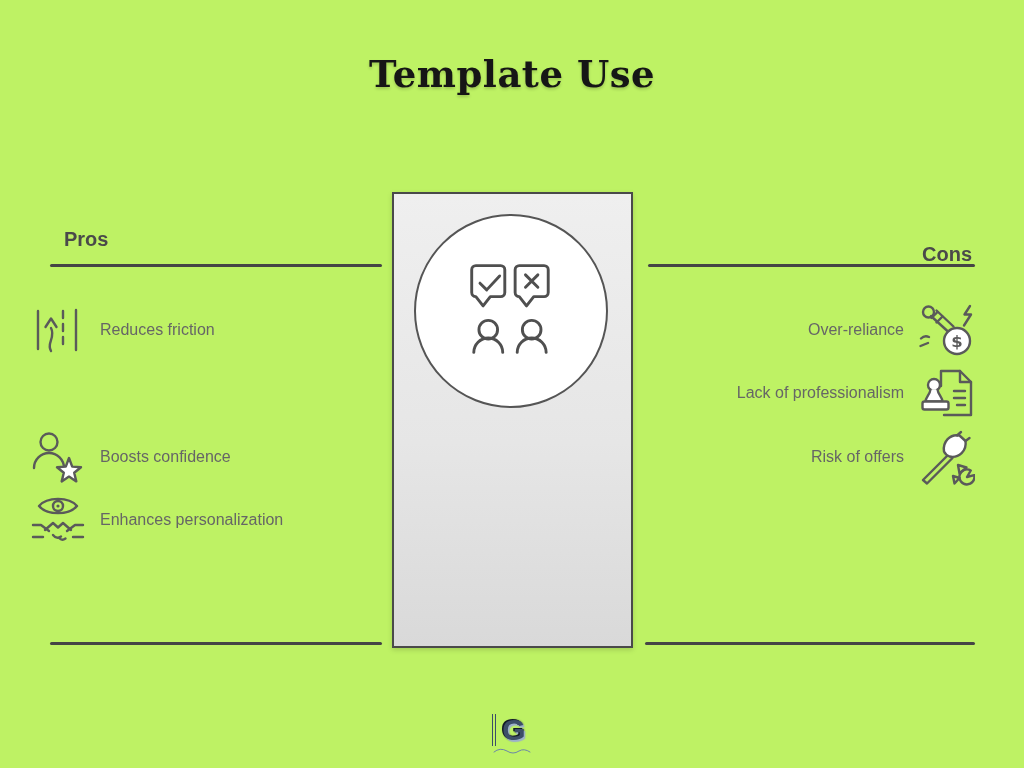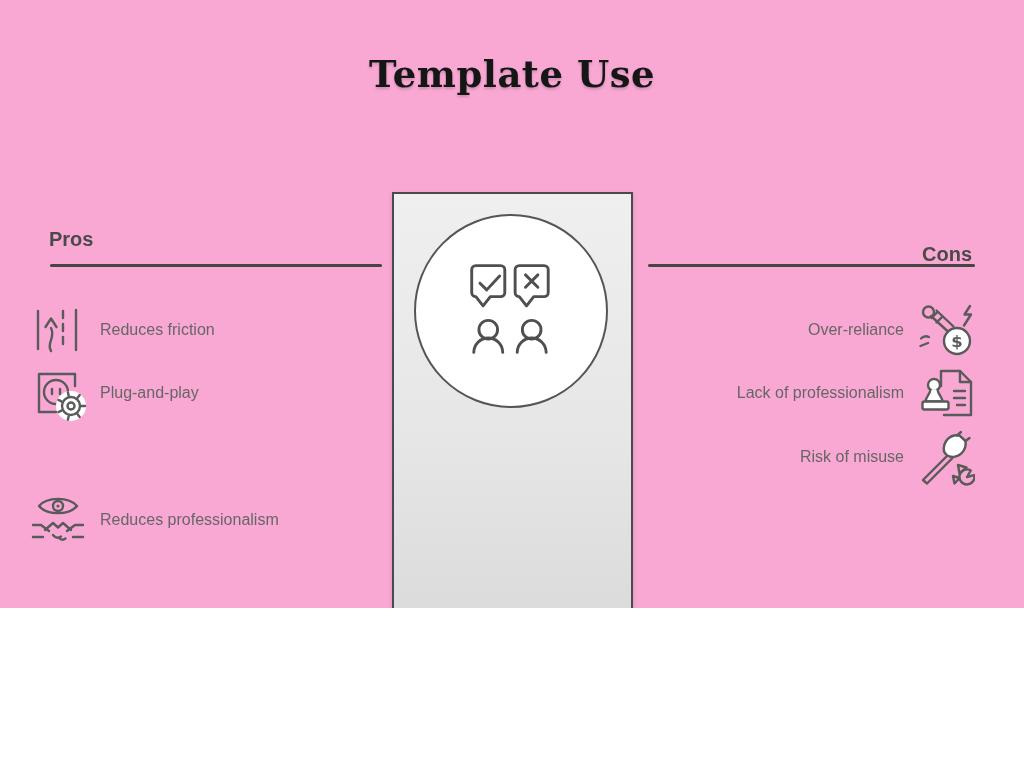--- a/index.html
+++ b/index.html
@@ -1,22 +1,22 @@
 <!DOCTYPE html>
 <html><head>
 <meta charset="utf-8">
 <style>
   html,body{margin:0;padding:0;background:#fff;}
-  .canvas{position:relative;width:1024px;height:608px;background:#f9a8d4;overflow:hidden;
+  .canvas{position:relative;width:1024px;height:768px;background:#bef264;overflow:hidden;
           font-family:"Liberation Sans",sans-serif;}
   .title{position:absolute;top:52px;left:0;width:100%;text-align:center;
          font-family:"DejaVu Serif",serif;font-weight:700;font-size:37px;color:#161616;
          text-shadow:0 2px 3px rgba(0,0,0,.18);letter-spacing:.5px;}
   .col-header{position:absolute;top:228px;font-size:20px;font-weight:700;color:#4a4a4a;}
-  .pros-header{left:49px;}
+  .pros-header{left:64px;}
   .cons-header{right:52px;margin-top:15px;}
   .rule{position:absolute;height:3px;background:#454545;border-radius:2px;}
   .rule-pros-top{left:50px;top:264px;width:332px;}
   .rule-pros-bottom{left:50px;top:642px;width:332px;}
   .rule-cons-top{left:648px;top:264px;width:327px;}
   .rule-cons-bottom{left:645px;top:642px;width:330px;}
   .row{position:absolute;display:flex;align-items:center;gap:13px;height:58px;}
   .pros-row{left:29px;}
   .cons-row{right:49px;justify-content:flex-end;}
   .row .label{font-size:16px;color:#666;white-space:nowrap;}
@@ -54,56 +54,51 @@
         <path d="M22 50 C17 43 27 36 22 27"></path>
         <path d="M16.5 26 L22 17.5 L27.5 26"></path>
         <line x1="34" y1="10" x2="34" y2="48" stroke-dasharray="7 6"></line>
         <line x1="47" y1="9" x2="47" y2="49"></line>
       </g>
         </svg>
     </span>
     <span class="label">Reduces friction</span>
   </div>
 
-  <div class="row pros-row" style="top:364px">
+
+  <div class="row pros-row" style="top:428px">
     <span class="icon">
       <svg viewBox="0 0 58 58">
           <g stroke="#5a5a5a" stroke-width="2.4" fill="none" stroke-linecap="round" stroke-linejoin="round">
-        <path d="M46 22 V10 H10 V48 H27"></path>
-        <circle cx="27" cy="28" r="12"></circle>
-        <line x1="23" y1="25" x2="23" y2="30"></line>
-        <line x1="31" y1="25" x2="31" y2="30"></line>
-        <circle cx="42" cy="42" r="15" fill="#fff" stroke="none"></circle>
-        <circle cx="42" cy="42" r="9"></circle>
-        <path d="M52.5 42 H56 M48.6 50.2 L50.7 52.9 M39.7 52.2 L38.9 55.7 M32.5 46.6 L29.4 48.1 M32.5 37.4 L29.4 35.9 M39.7 31.8 L38.9 28.3 M48.6 33.8 L50.7 31.1"></path>
-        <circle cx="42" cy="42" r="3.5"></circle>
+        <circle cx="20" cy="14" r="8.5"></circle>
+        <path d="M5 40 a15 15 0 0 1 30 0"></path>
+        <path d="M40 30 L43.2 38.6 L52 39.2 L45.2 44.8 L47.3 53.4 L40 48.6 L32.7 53.4 L34.8 44.8 L28 39.2 L36.8 38.6 Z" fill="#fff"></path>
       </g>
         </svg>
     </span>
-    <span class="label">Plug-and-play</span>
+    <span class="label">Boosts confidence</span>
   </div>
-
 
   <div class="row pros-row" style="top:491px">
     <span class="icon">
       <svg viewBox="0 0 58 58">
           <g stroke="#5a5a5a" stroke-width="2.4" fill="none" stroke-linecap="round" stroke-linejoin="round">
         <path d="M10 15 C18 5.5 40 5.5 48 15 C40 24.5 18 24.5 10 15 Z"></path>
         <circle cx="29" cy="15" r="5"></circle>
         <circle cx="29" cy="15" r="1.6" fill="#5a5a5a" stroke="none"></circle>
         <path d="M4 34 h8 l8 6"></path>
         <path d="M54 34 h-8 l-8 6"></path>
         <path d="M16 39 l8 -7 l5 4.5 l5 -4.5 l8 7"></path>
         <path d="M4 46 h10 M44 46 h10"></path>
         <path d="M24 44 q3.5 4.5 8 1.5"></path>
         <path d="M30 47 q3 3 6.5 .5"></path>
       </g>
         </svg>
     </span>
-    <span class="label">Reduces professionalism</span>
+    <span class="label">Enhances personalization</span>
   </div>
 
 
   <div class="col-header cons-header">Cons</div>
   <div class="rule rule-cons-top"></div>
   <div class="rule rule-cons-bottom"></div>
 
   <div class="row cons-row" style="top:301px">
     <span class="label">Over-reliance</span>
     <span class="icon">
@@ -131,21 +126,21 @@
         <path d="M37 27 H48 M37 34 H48 M40 41 H48"></path>
         <circle cx="17" cy="21" r="6" fill="#fff"></circle>
         <path d="M13.5 25.5 C13 30.5 8.5 33.5 8.5 37.5 H25.5 C25.5 33.5 21 30.5 20.5 25.5" fill="#fff"></path>
         <rect x="5.5" y="37.5" width="26" height="8" rx="2" fill="#fff"></rect>
       </g>
         </svg>
     </span>
   </div>
 
   <div class="row cons-row" style="top:428px">
-    <span class="label">Risk of misuse</span>
+    <span class="label">Risk of offers</span>
     <span class="icon">
       <svg viewBox="0 0 58 58">
           <g stroke="#5a5a5a" stroke-width="2.4" fill="none" stroke-linecap="round" stroke-linejoin="round">
         <path d="M6 52 L31 27 M10 55.5 L35.5 30 M6 52 l4 3.5"></path>
         <path d="M27 23.5 C25.5 14 33 5.5 42.5 7.5 L48.5 13 C50 22.5 42 30.5 32.5 28.5 C30 27.5 28 25.8 27 23.5 Z" fill="#fff"></path>
         <path d="M40 7.5 l4 -3.5 M48.5 13 l4 -3"></path>
         <path d="M41 37 l8.5 2.5 l-7 6 z"></path>
         <path d="M50 49 L53.75 42.5 A7.5 7.5 0 1 0 57.2 47.1 Z"></path>
         <path d="M36 48 l6.5 2 l-5 5.5 z"></path>
       </g>

